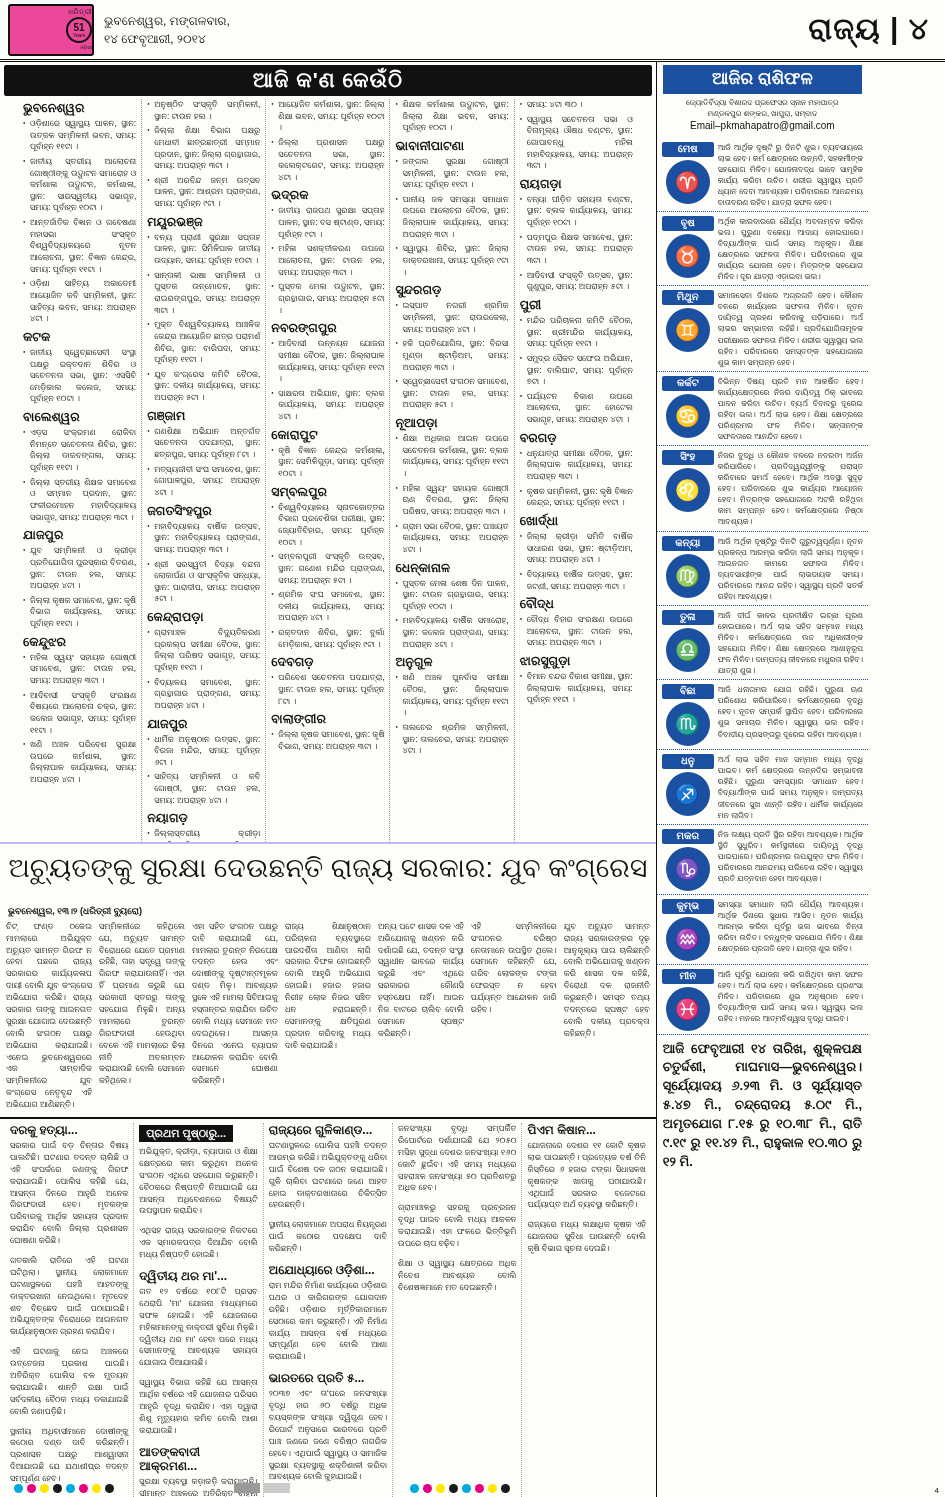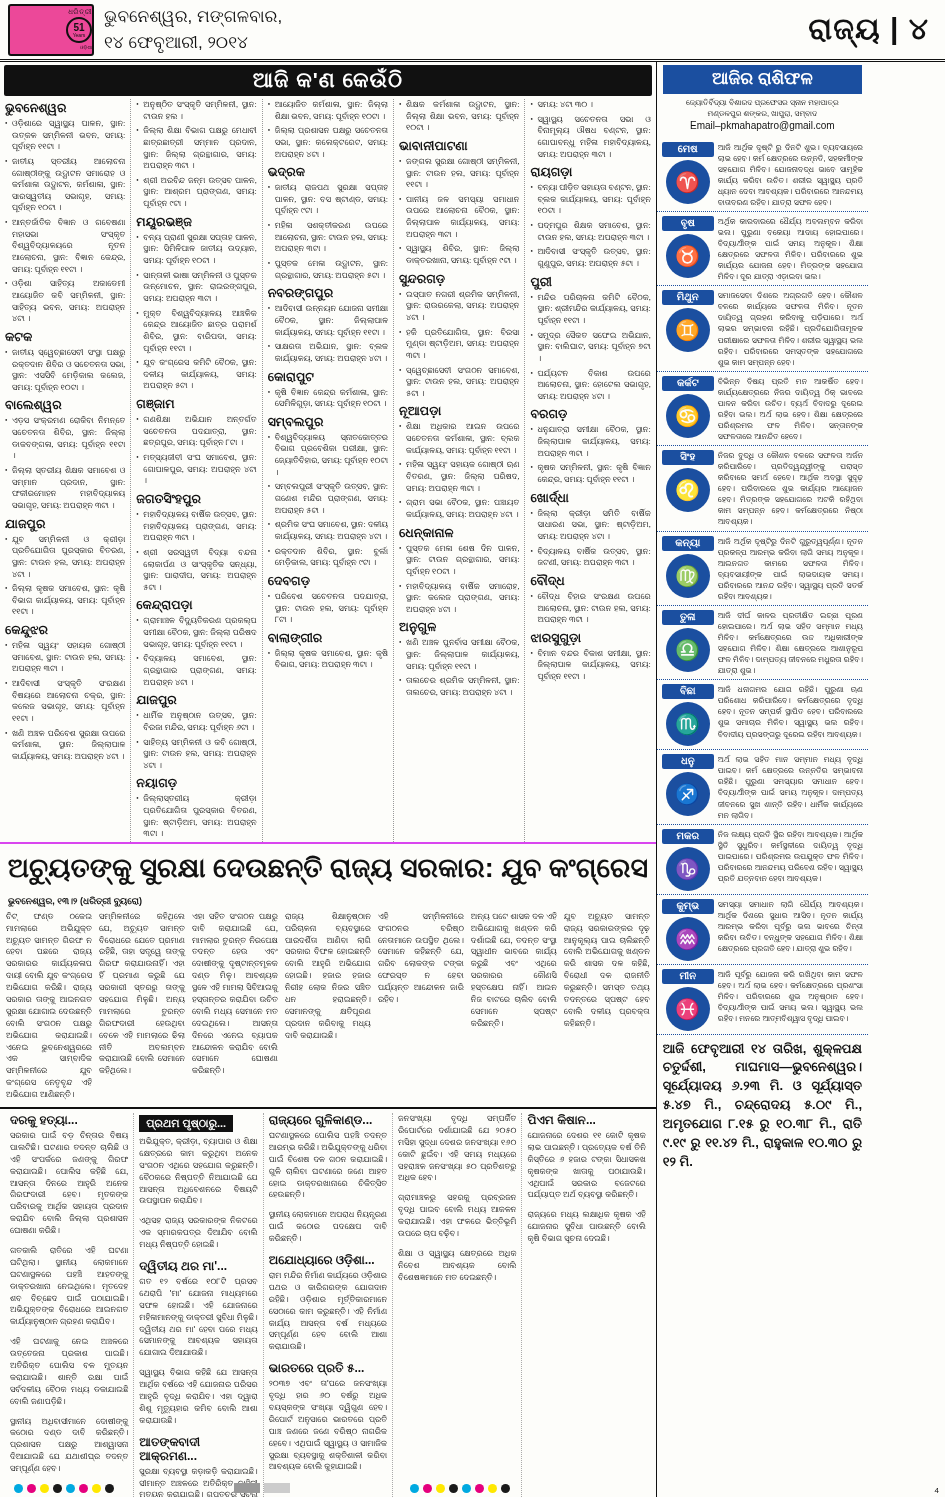--- a/index.html
+++ b/index.html
@@ -25,62 +25,61 @@
     background:#ec4899; margin-right:10px; flex:0 0 auto;
   }
   .logo-badge .lg-top { font-size:7px; letter-spacing:.5px; }
   .logo-badge .lg-circle {
     width:26px;height:26px;border-radius:50%;border:2px solid #111;
     display:flex;flex-direction:column;align-items:center;justify-content:center;
     font-size:10px; font-weight:bold; line-height:1; margin:1px 0;
   }
   .logo-badge .lg-circle small { font-size:5px; font-weight:normal; }
   .logo-badge .lg-bot { font-size:5px; }
-  .dateline { font-size:17px; line-height:1.5; flex:1 1 auto; }
+  .dateline { font-size:12px; line-height:1.5; flex:1 1 auto; }
   .dateline div { white-space:nowrap; }
   .mast-right { font-size:30px; font-weight:bold; letter-spacing:1px; padding-right:6px; }
 
   
   .body-wrap { display:flex; width:868px; height:1435px; }
   .left-col { width:715px; border-right:1px solid #111; }
   .right-col { width:230px; }
 
   
   .section-banner {
     background:#111; color:#fff; text-align:center;
     font-size:21px; font-weight:bold; letter-spacing:1px;
     padding:3px 0 4px; margin:3px 4px 3px;
     border-radius:2px;
   }
   .kana-grid {
-    display:flex; padding:0 0; border-bottom:2px solid #d946ef;
+    display:flex; padding:0 18px; border-bottom:2px solid #c4b5fd;
     height:745px;
-    font-family:Liberation Serif, serif;
   }
   .kana-col {
     flex:1 1 0; padding:0 5px; border-right:1px dotted #999;
     overflow:hidden;
   }
   .kana-col:last-child { border-right:none; }
   .city { font-weight:bold; font-size:12.5px; margin:5px 0 2px; }
   .city.first { margin-top:2px; }
   ul.items { list-style:none; margin:0; padding:0; }
   ul.items li {
     font-size:8.2px; line-height:1.42; text-align:justify;
     margin-bottom:3px; padding-left:7px; position:relative;
   }
   ul.items li:before {
     content:"●"; position:absolute; left:0; top:0; font-size:4px; line-height:2.6;
   }
 
   
   .headline-zone { border-bottom:2px solid #111; padding:4px 6px 6px; }
   .big-headline {
-    font-size:27px; font-weight:bold; text-align:center; line-height:1.25;
-    letter-spacing:0px; margin:4px 0 10px;
+    font-size:27px; font-weight:normal; text-align:center; line-height:1.25;
+    letter-spacing:0px; margin:4px 0 20px;
   }
   .byline { font-size:9px; font-weight:bold; margin:0 0 4px 2px; }
   .story-cols { display:flex; gap:7px; }
   .story-cols p {
     flex:1 1 0; margin:0; font-size:8.2px; line-height:1.45; text-align:justify;
   }
 
   
   .briefs { display:flex; padding:4px 5px 0; height:520px; }
   .brief-col { flex:1 1 0; padding:0 5px; border-right:1px dotted #aaa; }
@@ -330,22 +329,22 @@
         </div>
 
       <div class="headline-zone">
         <div class="big-headline">ଅଚ୍ୟୁତଙ୍କୁ ସୁରକ୍ଷା ଦେଉଛନ୍ତି ରାଜ୍ୟ ସରକାର: ଯୁବ କଂଗ୍ରେସ</div>
         <div class="byline">ଭୁବନେଶ୍ୱର, ୧୩।୨ (ଧରିତ୍ରୀ ବ୍ୟୁରୋ)</div>
         <div class="story-cols" id="lead-cols">
             <p>ଚିଟ୍ ଫଣ୍ଡ ଠକେଇ ମାମଲାରେ ଅଭିଯୁକ୍ତ ଅଚ୍ୟୁତ ସାମନ୍ତ ଗିରଫ ନ ହେବା ପଛରେ ରାଜ୍ୟ ସରକାରର କାର୍ଯ୍ୟକଳାପ ଦାୟୀ ବୋଲି ଯୁବ କଂଗ୍ରେସ ଅଭିଯୋଗ କରିଛି। ରାଜ୍ୟ ସରକାର ତାଙ୍କୁ ଆଇନଗତ ସୁରକ୍ଷା ଯୋଗାଇ ଦେଉଛନ୍ତି ବୋଲି ସଂଗଠନ ପକ୍ଷରୁ ଅଭିଯୋଗ କରାଯାଇଛି। ଏନେଇ ଭୁବନେଶ୍ୱରରେ ଏକ ସାମ୍ବାଦିକ ସମ୍ମିଳନୀରେ ଯୁବ କଂଗ୍ରେସ ନେତୃବୃନ୍ଦ ଏହି ଅଭିଯୋଗ ଆଣିଛନ୍ତି।</p>
             <p>ସମ୍ମିଳନୀରେ କହିଥିଲେ ଯେ, ଅଚ୍ୟୁତ ସାମନ୍ତ ବିରୋଧରେ ଯେତେ ପ୍ରମାଣ ରହିଛି, ତାହା ସତ୍ତ୍ୱେ ତାଙ୍କୁ ଗିରଫ କରାଯାଉନାହିଁ। ଏହା ହିଁ ପ୍ରମାଣ କରୁଛି ଯେ ସରକାରୀ ସ୍ତରରୁ ତାଙ୍କୁ ସହଯୋଗ ମିଳୁଛି। ଅନ୍ୟ ମାମଲାରେ ତୁରନ୍ତ ଗିରଫଦାରୀ ହେଉଥିବା ବେଳେ ଏହି ମାମଲାରେ ଢିଲା ନୀତି ଅବଲମ୍ବନ କରାଯାଉଛି ବୋଲି ସେମାନେ କହିଥିଲେ।</p>
             <p>ଏହା ସହିତ ସଂଗଠନ ପକ୍ଷରୁ ଦାବି କରାଯାଇଛି ଯେ, ମାମଲାର ତୁରନ୍ତ ନିରପେକ୍ଷ ତଦନ୍ତ ହେଉ ଏବଂ ଦୋଷୀଙ୍କୁ ଦୃଷ୍ଟାନ୍ତମୂଳକ ଦଣ୍ଡ ମିଳୁ। ଆବଶ୍ୟକ ସ୍ଥଳେ ଏହି ମାମଲା ସିବିଆଇକୁ ହସ୍ତାନ୍ତର କରାଯିବା ଉଚିତ ବୋଲି ମଧ୍ୟ ସେମାନେ ମତ ଦେଇଥିଲେ। ଆସନ୍ତା ଦିନରେ ଏନେଇ ବ୍ୟାପକ ଆନ୍ଦୋଳନ କରାଯିବ ବୋଲି ସେମାନେ ଘୋଷଣା କରିଛନ୍ତି।</p>
             <p>ରାଜ୍ୟ ଶିକ୍ଷାନୁଷ୍ଠାନ ପରିଚାଳନା ବ୍ୟବସ୍ଥାରେ ପାରଦର୍ଶିତା ଆଣିବା ଲାଗି ସରକାର ବିଫଳ ହୋଇଛନ୍ତି ବୋଲି ଆହୁରି ଅଭିଯୋଗ ହୋଇଛି। ହଜାର ହଜାର ନିରୀହ ଲୋକ ନିଜର ସଞ୍ଚିତ ଧନ ହରାଇଛନ୍ତି। ସେମାନଙ୍କୁ କ୍ଷତିପୂରଣ ପ୍ରଦାନ କରିବାକୁ ମଧ୍ୟ ଦାବି କରାଯାଇଛି।</p>
+            <p>ଅନ୍ୟ ପଟେ ଶାସକ ଦଳ ଏହି ଅଭିଯୋଗକୁ ଖଣ୍ଡନ କରି ଦର୍ଶାଇଛି ଯେ, ତଦନ୍ତ ସଂସ୍ଥା ସ୍ୱାଧୀନ ଭାବରେ କାର୍ଯ୍ୟ କରୁଛି ଏବଂ ଏଥିରେ ସରକାରର କୌଣସି ହସ୍ତକ୍ଷେପ ନାହିଁ। ଆଇନ ନିଜ ବାଟରେ ଚାଲିବ ବୋଲି ସେମାନେ ସ୍ପଷ୍ଟ କରିଛନ୍ତି।</p>
             <p>ଏହି ସମ୍ମିଳନୀରେ ସଂଗଠନର ବରିଷ୍ଠ ନେତାମାନେ ଉପସ୍ଥିତ ଥିଲେ। ସେମାନେ କହିଛନ୍ତି ଯେ, ଗରିବ ଲୋକଙ୍କ ଟଙ୍କା ଫେରସ୍ତ ନ ହେବା ପର୍ଯ୍ୟନ୍ତ ଆନ୍ଦୋଳନ ଜାରି ରହିବ।</p>
-            <p>ଅନ୍ୟ ପଟେ ଶାସକ ଦଳ ଏହି ଅଭିଯୋଗକୁ ଖଣ୍ଡନ କରି ଦର୍ଶାଇଛି ଯେ, ତଦନ୍ତ ସଂସ୍ଥା ସ୍ୱାଧୀନ ଭାବରେ କାର୍ଯ୍ୟ କରୁଛି ଏବଂ ଏଥିରେ ସରକାରର କୌଣସି ହସ୍ତକ୍ଷେପ ନାହିଁ। ଆଇନ ନିଜ ବାଟରେ ଚାଲିବ ବୋଲି ସେମାନେ ସ୍ପଷ୍ଟ କରିଛନ୍ତି।</p>
             <p>ଯୁବ ଅଚ୍ୟୁତ ସାମନ୍ତ ରାଜ୍ୟ ସରକାରଙ୍କର ଦୃଢ଼ ଆନୁକୂଲ୍ୟ ପାଇ ଚାଲିଛନ୍ତି ବୋଲି ଅଭିଯୋଗକୁ ଖଣ୍ଡନ କରି ଶାସକ ଦଳ କହିଛି, ବିରୋଧୀ ଦଳ ରାଜନୀତି କରୁଛନ୍ତି। ସମସ୍ତ ତଥ୍ୟ ତଦନ୍ତରେ ସ୍ପଷ୍ଟ ହେବ ବୋଲି ଦଳୀୟ ପ୍ରବକ୍ତା କହିଛନ୍ତି।</p>
           </div>
       </div>
 
       <div class="briefs" id="briefs">
           <div class="brief-col">
             <div class="brief-title">ଦରକୁ ହତ୍ୟା...</div>
             <p class="brief-body">ସରକାର ପାଇଁ ବଡ଼ ଚିନ୍ତାର ବିଷୟ ପାଲଟିଛି। ଘଟଣାର ତଦନ୍ତ ଚାଲିଛି ଓ ଏହି ସଂପର୍କରେ ଜଣଙ୍କୁ ଗିରଫ କରାଯାଇଛି। ପୋଲିସ କହିଛି ଯେ, ଆସନ୍ତା ଦିନରେ ଆହୁରି ଅନେକ ଗିରଫଦାରୀ ହେବ। ମୃତକଙ୍କ ପରିବାରକୁ ଆର୍ଥିକ ସହାୟତା ପ୍ରଦାନ କରାଯିବ ବୋଲି ଜିଲ୍ଲା ପ୍ରଶାସନ ଘୋଷଣା କରିଛି।</p>
             <p class="brief-body">ଗତକାଲି ରାତିରେ ଏହି ଘଟଣା ଘଟିଥିଲା। ସ୍ଥାନୀୟ ଲୋକମାନେ ଘଟଣାସ୍ଥଳରେ ପହଞ୍ଚି ଆହତଙ୍କୁ ଡାକ୍ତରଖାନା ନେଇଥିଲେ। ମୃତଦେହ ଶବ ବିଚ୍ଛେଦ ପାଇଁ ପଠାଯାଇଛି। ଅଭିଯୁକ୍ତଙ୍କ ବିରୋଧରେ ଆଇନଗତ କାର୍ଯ୍ୟାନୁଷ୍ଠାନ ଗ୍ରହଣ କରାଯିବ।</p>
             <p class="brief-body">ଏହି ଘଟଣାକୁ ନେଇ ଅଞ୍ଚଳରେ ଉତ୍ତେଜନା ପ୍ରକାଶ ପାଇଛି। ଅତିରିକ୍ତ ପୋଲିସ ବଳ ମୁତୟନ କରାଯାଇଛି। ଶାନ୍ତି ରକ୍ଷା ପାଇଁ ସର୍ବଦଳୀୟ ବୈଠକ ମଧ୍ୟ ଡକାଯାଇଛି ବୋଲି ଜଣାପଡ଼ିଛି।</p>
@@ -408,21 +407,21 @@
               <div class="rashi-name">କର୍କଟ</div>
               <div class="rashi-circle">♋</div>
             </div>
             <div class="rashi-text">ବିଭିନ୍ନ ବିଷୟ ପ୍ରତି ମନ ଆକର୍ଷିତ ହେବ। କାର୍ଯ୍ୟକ୍ଷେତ୍ରରେ ନିଜର ଦାୟିତ୍ୱ ଠିକ୍ ଭାବରେ ପାଳନ କରିବା ଉଚିତ। ବ୍ୟର୍ଥ ବିବାଦରୁ ଦୂରେଇ ରହିବା ଭଲ। ଅର୍ଥ ଲାଭ ହେବ। ଶିକ୍ଷା କ୍ଷେତ୍ରରେ ପରିଶ୍ରମର ଫଳ ମିଳିବ। ସନ୍ତାନଙ୍କ ସଫଳତାରେ ଆନନ୍ଦିତ ହେବେ।</div>
           </div>
           <div class="rashi-item">
             <div class="rashi-left">
               <div class="rashi-name">ସିଂହ</div>
               <div class="rashi-circle">♌</div>
             </div>
-            <div class="rashi-text">ନିଜର ବୁଦ୍ଧି ଓ କୌଶଳ ବଳରେ ସଫଳତା ଅର୍ଜନ କରିପାରିବେ। ପ୍ରତିଦ୍ୱନ୍ଦ୍ୱୀଙ୍କୁ ପରାସ୍ତ କରିବାରେ ସମର୍ଥ ହେବେ। ଆର୍ଥିକ ଅବସ୍ଥା ସୁଦୃଢ଼ ହେବ। ପରିବାରରେ ଶୁଭ କାର୍ଯ୍ୟର ଆୟୋଜନ ହେବ। ମିତ୍ରଙ୍କ ସହଯୋଗରେ ଅଟକି ରହିଥିବା କାମ ସମ୍ପନ୍ନ ହେବ। କର୍ମକ୍ଷେତ୍ରରେ ନିଷ୍ଠା ଆବଶ୍ୟକ।</div>
+            <div class="rashi-text">ନିଜର ବୁଦ୍ଧି ଓ କୌଶଳ ବଳରେ ନବରଙା ଅର୍ଜନ କରିପାରିବେ। ପ୍ରତିଦ୍ୱନ୍ଦ୍ୱୀଙ୍କୁ ପରାସ୍ତ କରିବାରେ ସମର୍ଥ ହେବେ। ଆର୍ଥିକ ଅବସ୍ଥା ସୁଦୃଢ଼ ହେବ। ପରିବାରରେ ଶୁଭ କାର୍ଯ୍ୟର ଆୟୋଜନ ହେବ। ମିତ୍ରଙ୍କ ସହଯୋଗରେ ଅଟକି ରହିଥିବା କାମ ସମ୍ପନ୍ନ ହେବ। କର୍ମକ୍ଷେତ୍ରରେ ନିଷ୍ଠା ଆବଶ୍ୟକ।</div>
           </div>
           <div class="rashi-item">
             <div class="rashi-left">
               <div class="rashi-name">କନ୍ୟା</div>
               <div class="rashi-circle">♍</div>
             </div>
             <div class="rashi-text">ଆଜି ଅର୍ଥିକ ଦୃଷ୍ଟିରୁ ଦିନଟି ଗୁରୁତ୍ୱପୂର୍ଣ୍ଣ। ନୂତନ ପ୍ରକଳ୍ପ ଆରମ୍ଭ କରିବା ଲାଗି ସମୟ ଅନୁକୂଳ। ଆଇନଗତ କାମରେ ସଫଳତା ମିଳିବ। ବ୍ୟବସାୟୀଙ୍କ ପାଇଁ ଲାଭଦାୟକ ସମୟ। ପରିବାରରେ ଆନନ୍ଦ ରହିବ। ସ୍ୱାସ୍ଥ୍ୟ ପ୍ରତି ସତର୍କ ରହିବା ଆବଶ୍ୟକ।</div>
           </div>
           <div class="rashi-item">
             <div class="rashi-left">

